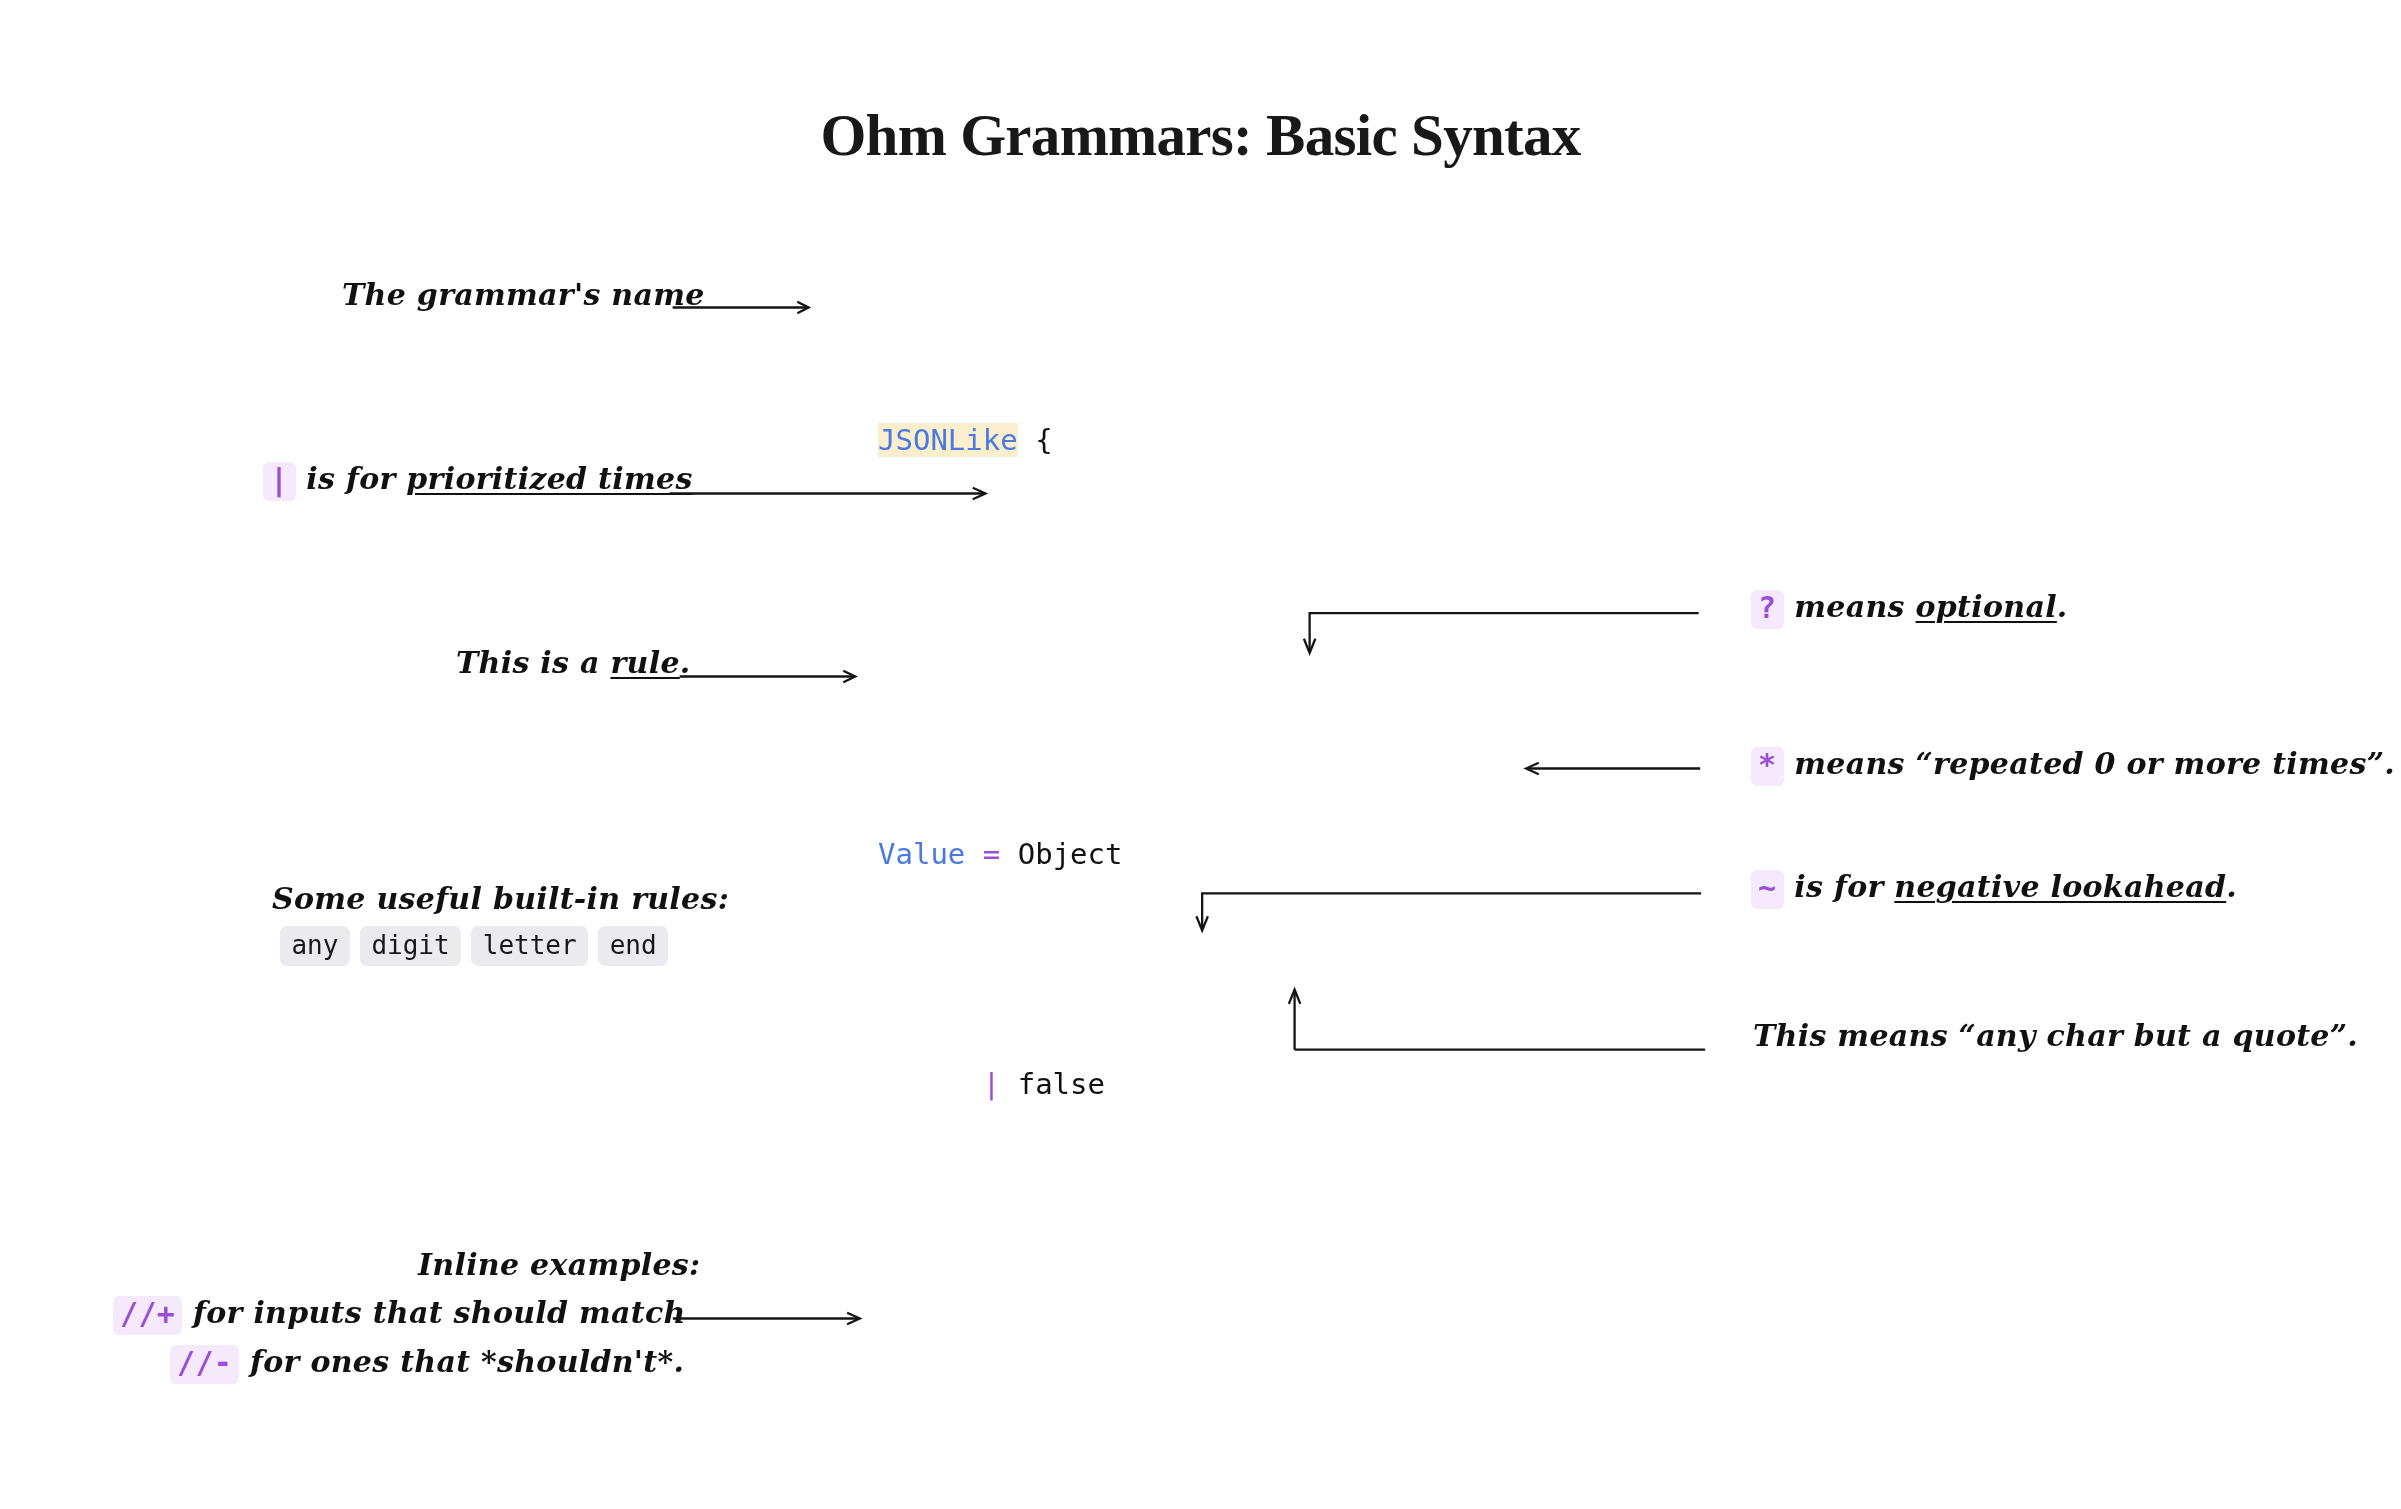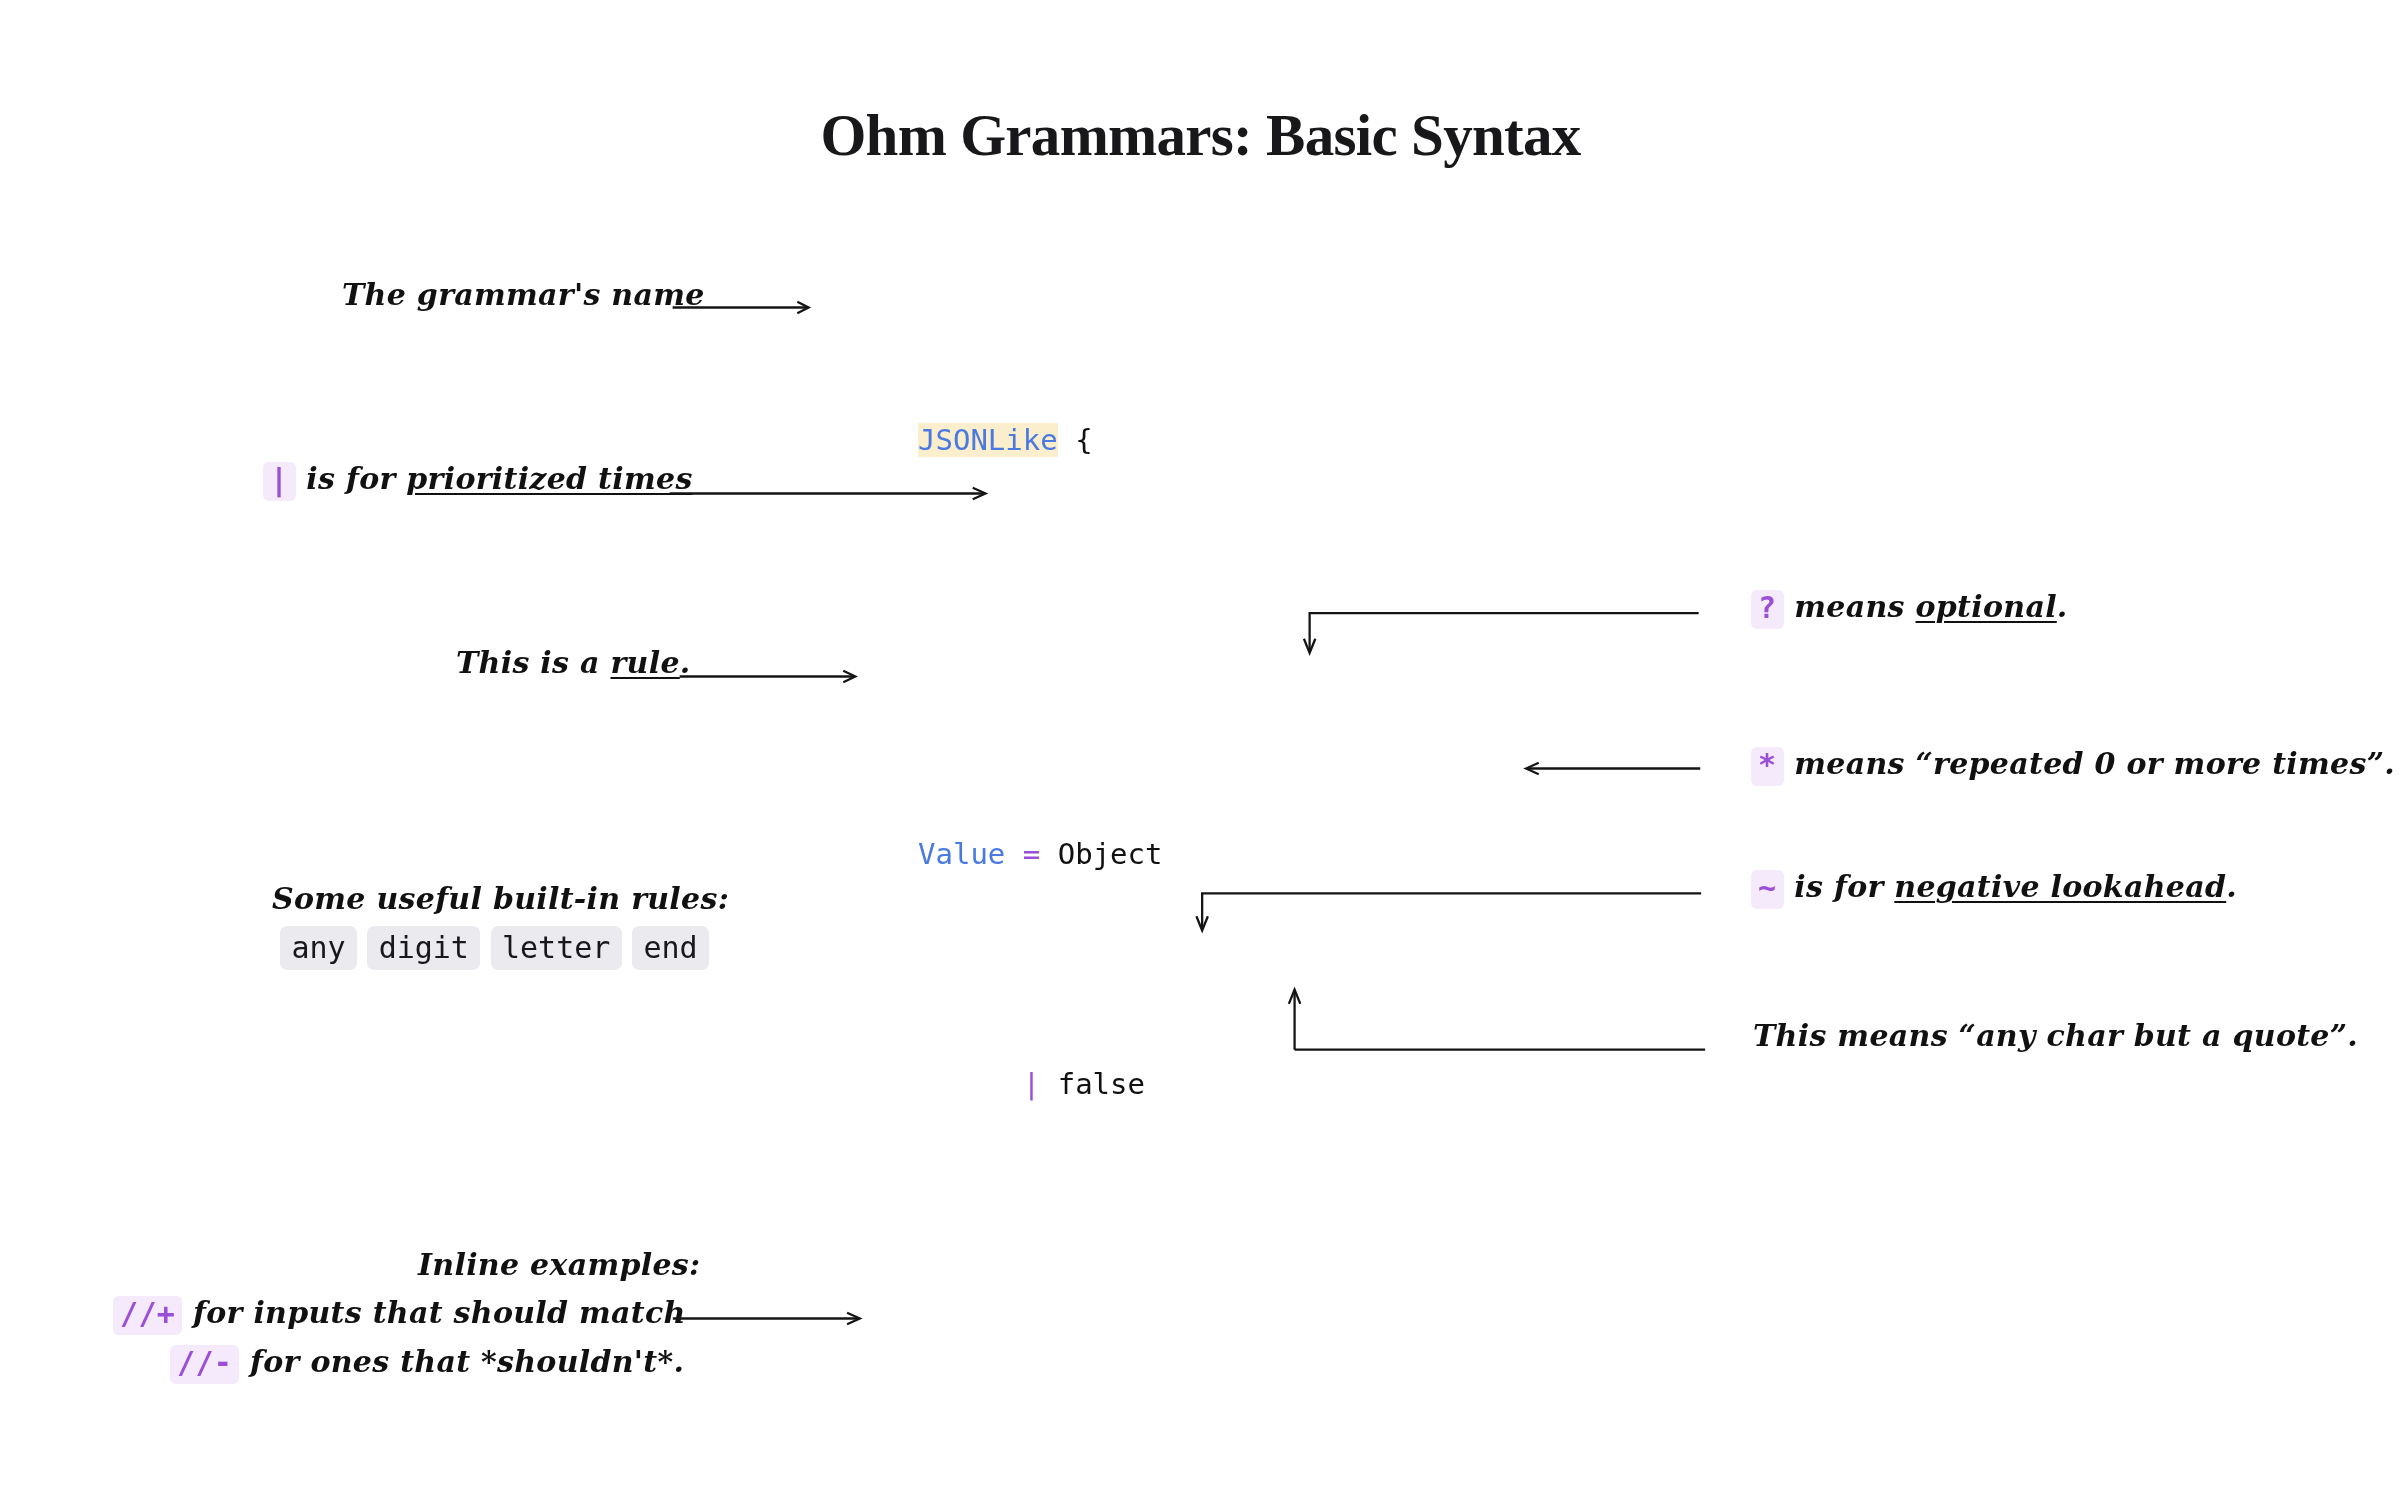--- a/index.html
+++ b/index.html
@@ -45,21 +45,21 @@
   #code {
     position: absolute;
     left: 878px;
     top: 279px;
     font-family: "DejaVu Sans Mono", monospace;
     font-size: 29px;
     line-height: 46px;
     color: #111111;
     white-space: pre;
   }
-  .ln { white-space: pre; height: 46px; margin-left: 40px; }
+  .ln { white-space: pre; height: 46px; }
   .blank { height: 46px; }
 
   .c-rule   { color: #4a7ae0; }     
   .c-op     { color: #9a4fd6; }     
   .c-cmt    { color: #a0a8bd; }     
   .c-plain  { color: #111111; }
 
   .hl { background: #faeecd; }
   .hl-pad { background: #faeecd; padding: 2.9px 0 4.3px 0; }
 
@@ -76,21 +76,21 @@
     vertical-align: -1.4px;
   }
 
   
   .builtin {
     display: inline-block;
     background: #ebebef;
     color: #18181b;
     font-family: "DejaVu Sans Mono", monospace;
     font-style: normal;
-    font-size: 30px;
+    font-size: 26px;
     border-radius: 7.1px;
     padding: 5px 11.4px 6.4px 11.4px;
     margin-right: 7.1px;
     line-height: 1.1;
   }
 
   
   .anno { position: absolute; }
   .anno-r { position: absolute; padding-left: 39px; }
 

